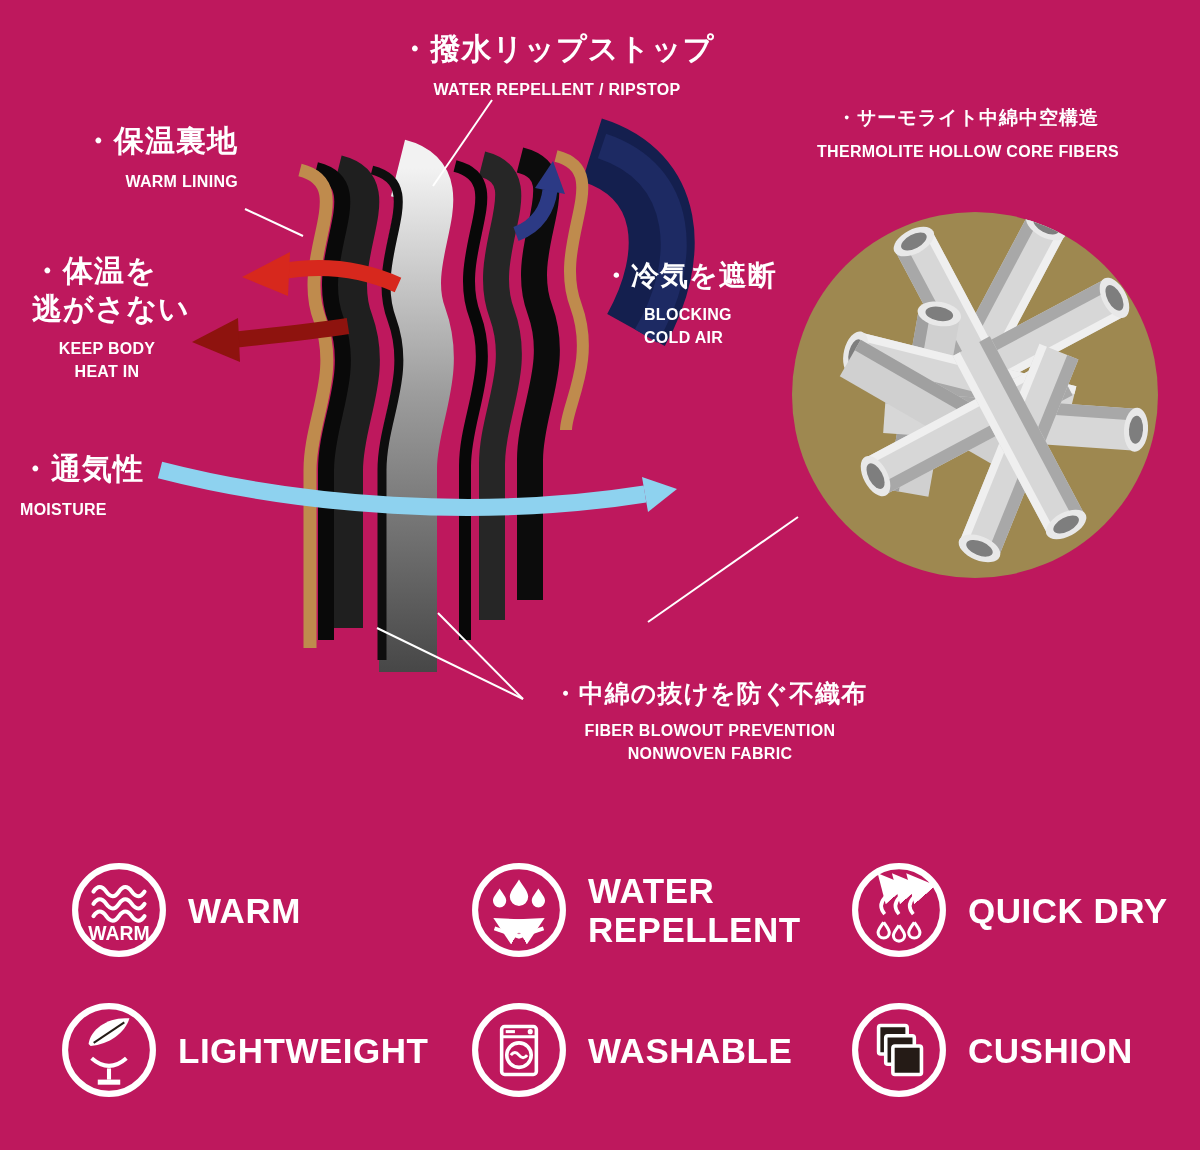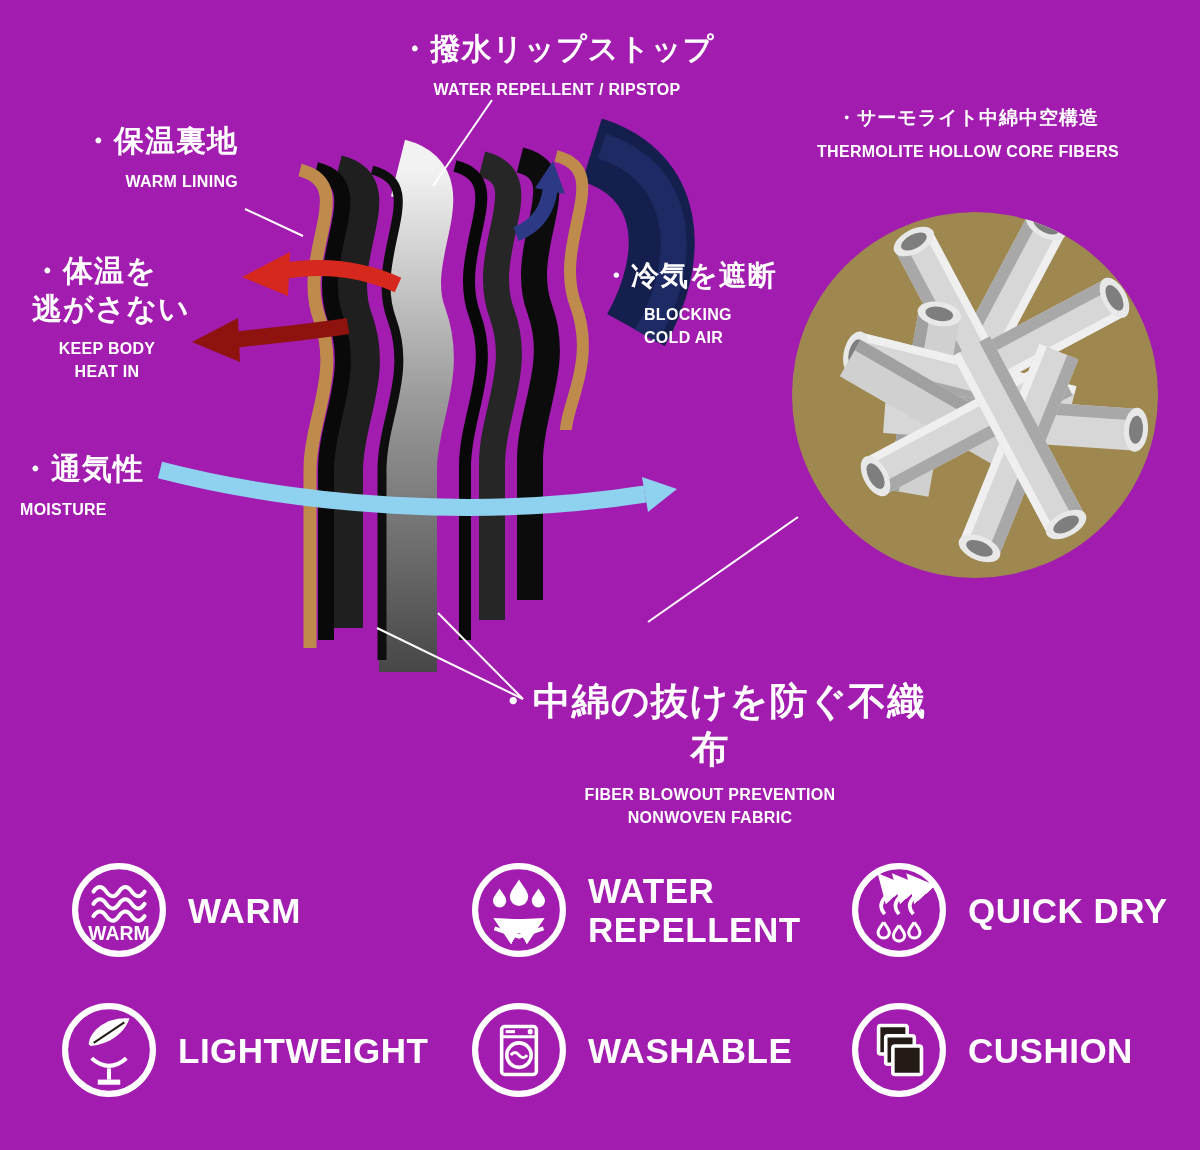--- a/index.html
+++ b/index.html
@@ -1,38 +1,38 @@
 <!DOCTYPE html>
 <html><head>
 <meta charset="utf-8">
 <style>
   * { margin:0; padding:0; box-sizing:border-box; }
   html,body { background:#251b16; }
   .page {
     position:relative; width:1200px; height:1150px;
-    background:#a21caf; overflow:hidden;
+    background:#be185d; overflow:hidden;
     font-family:"Liberation Sans", sans-serif; color:#ffffff;
   }
   .art { position:absolute; left:0; top:0; }
   .callout { position:absolute; }
   .jp { font-weight:700; font-size:30px; letter-spacing:1px; line-height:1.25; }
   .en { font-weight:700; font-size:16px; letter-spacing:0.3px; margin-top:10px; line-height:1.45; }
 
   .c-ripstop   { left:392px; top:30px;  width:330px; text-align:center; }
   .c-warmline  { left:48px;  top:122px; width:190px; text-align:right; }
   .c-keepheat  { left:32px;  top:252px; width:170px; text-align:left; }
   .c-keepheat .en { text-align:center; width:150px; }
   .c-moisture  { left:20px;  top:450px; width:180px; text-align:left; }
   .c-blocking  { left:602px; top:258px; width:220px; text-align:left; }
   .c-blocking .jp { font-size:28px; }
   .c-blocking .en { padding-left:42px; }
   .c-thermo    { left:756px; top:106px; width:424px; text-align:center; }
   .c-thermo .jp { font-size:19px; }
   .c-nonwoven  { left:488px; top:678px; width:444px; text-align:center; }
-  .c-nonwoven .jp { font-size:38px; }
+  .c-nonwoven .jp { font-size:25px; }
 
   .feature { position:absolute; display:flex; align-items:center; gap:20px; height:100px; }
   .ficon { width:98px; height:98px; flex:0 0 98px; }
   .ficon svg { display:block; width:98px; height:98px; }
   .flabel { font-weight:700; font-size:35px; letter-spacing:0.5px; line-height:39px; white-space:nowrap; }
 </style>
 </head>
 <body>
 
 <div class="page">

